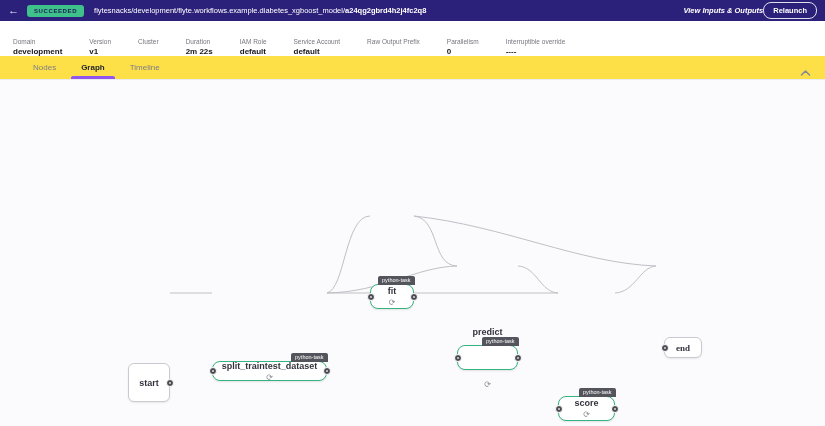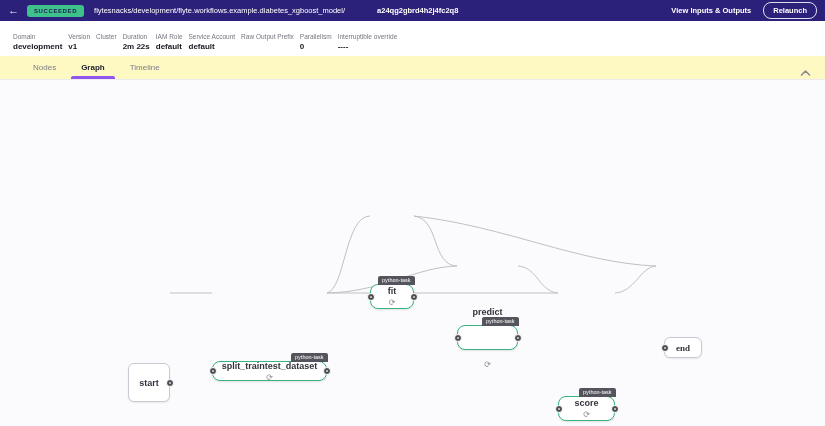--- a/index.html
+++ b/index.html
@@ -6,36 +6,36 @@
   html,body { width:825px; height:426px; overflow:hidden; }
   body { font-family:"Liberation Sans","DejaVu Sans",sans-serif; background:#fbfbfd; position:relative; }
 
   
   .topbar { position:absolute; top:0; left:0; width:825px; height:21px;
             background:#2c217a; display:flex; align-items:center; padding:0 8px; }
   .back-icon { color:#f1f0fa; font-size:11px; line-height:1; cursor:pointer; margin-right:8px; }
   .status-badge { background:#3fc18c; color:#1c1c52; font-size:6px; font-weight:bold;
                   letter-spacing:.6px; padding:3px 7px; border-radius:3px; text-transform:uppercase; }
   .breadcrumb { color:#ffffff; font-size:7.5px; margin-left:10px; white-space:nowrap; }
-  .breadcrumb b { font-weight:bold;margin-left:32px; }
+  .breadcrumb b { font-weight:bold; }
   .topbar-spacer { flex:1; }
-  .view-io { color:#ffffff; font-size:7.5px; font-weight:600; margin-right:12px; cursor:pointer; }
+  .view-io { color:#ffffff; font-size:7.5px; font-weight:600; cursor:pointer;font-style:italic; }
   .relaunch-btn { background:transparent; border:1px solid rgba(255,255,255,.85); color:#ffffff;
                   font-size:7.5px; font-weight:bold; padding:3px 9px; border-radius:8px;
                   font-family:inherit; cursor:pointer; }
 
   
   .meta-row { position:absolute; top:21px; left:0; width:825px; height:35px; background:#ffffff;
-              display:flex; align-items:center; padding:6px 0 0 13px; gap:6px; }
+              display:flex; align-items:flex-end; padding:6px 0 0 13px; gap:27px; }
   .meta-item { display:flex; flex-direction:column; gap:2px; white-space:nowrap; }
   .meta-label { font-size:6.5px; color:#75757f; }
   .meta-value { font-size:8px; font-weight:bold; color:#17171f; min-height:9px; }
 
   
-  .tab-bar { position:absolute; top:56px; left:0; width:825px; height:24px; background:#fef9c3;
+  .tab-bar { position:absolute; top:56px; left:0; width:825px; height:24px; background:#fde047;
              display:flex; align-items:stretch; padding-left:23px; border-bottom:1px solid #ececf0; }
   .tab { font-size:8px; color:#7c7c8a; display:flex; align-items:center; padding:0 10px;
          margin-right:5px; cursor:pointer; position:relative; }
   .tab.active { color:#24242e; font-weight:bold; }
   .tab.active::after { content:""; position:absolute; left:0; right:0; bottom:0; height:3px;
                        background:#9155ef; border-radius:2px 2px 0 0; }
   .collapse-icon { position:absolute; right:14px; top:7px; cursor:pointer; }
 
   
   .graph-area { position:absolute; top:81px; left:0; width:825px; height:345px; background:#fbfbfd; }
@@ -56,21 +56,21 @@
           border:1px solid #ffffff; top:50%; transform:translateY(-50%);
           display:flex; align-items:center; justify-content:center; }
   .port::after { content:""; width:2px; height:2px; border-radius:50%; background:#d8d8dc; }
   .port.left  { left:-4.5px; }
   .port.right { right:-4.5px; }
 
   
   #node-start   { left:128px; top:282px; width:42px;  height:39px; }
   #node-split   { left:212px; top:280px; width:115px; height:20px; }
   #node-fit     { left:370px; top:203px; width:44px;  height:25px; }
-  #node-predict { left:457px; top:244px; width:61px;  height:25px;gap:44px; }
+  #node-predict { left:457px; top:264px; width:61px;  height:25px;gap:44px; }
   #node-score   { left:558px; top:280px; width:57px;  height:25px;margin-top:35px; }
   #node-end     { left:664px; top:256px; width:38px;  height:21px;font-family:Liberation Serif, serif; }
 
   .legend-btn { position:absolute; right:6px; bottom:3px; background:#e8e8ec; border:none;
                 border-radius:4px; padding:6px 12px; font-size:8px; font-weight:bold; color:#46464f;
                 font-family:inherit; cursor:pointer; box-shadow:0 1px 3px rgba(0,0,0,.22); }
 </style>
 </head>
 <body>
 

